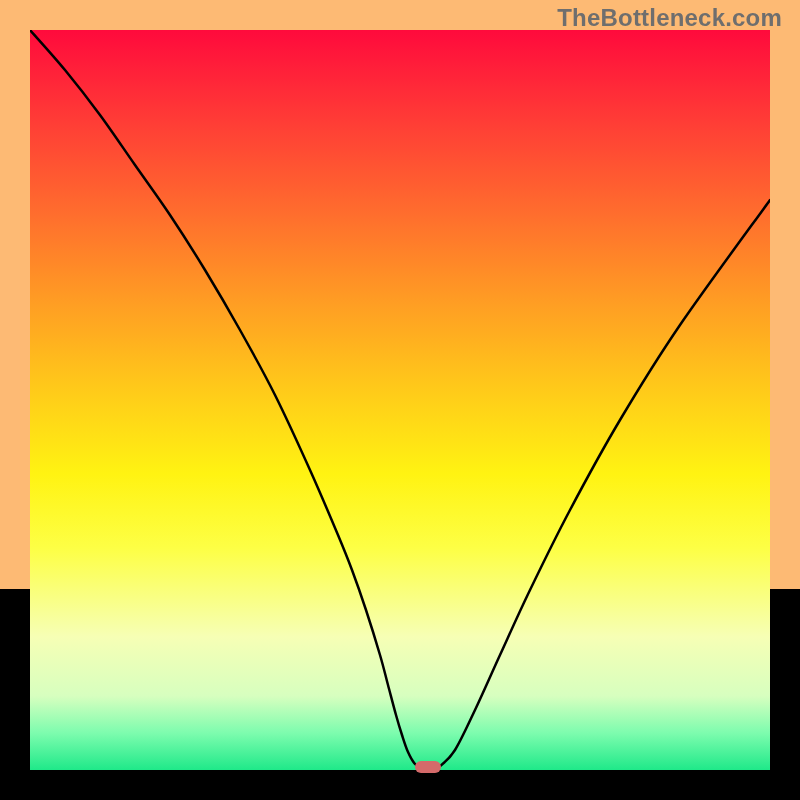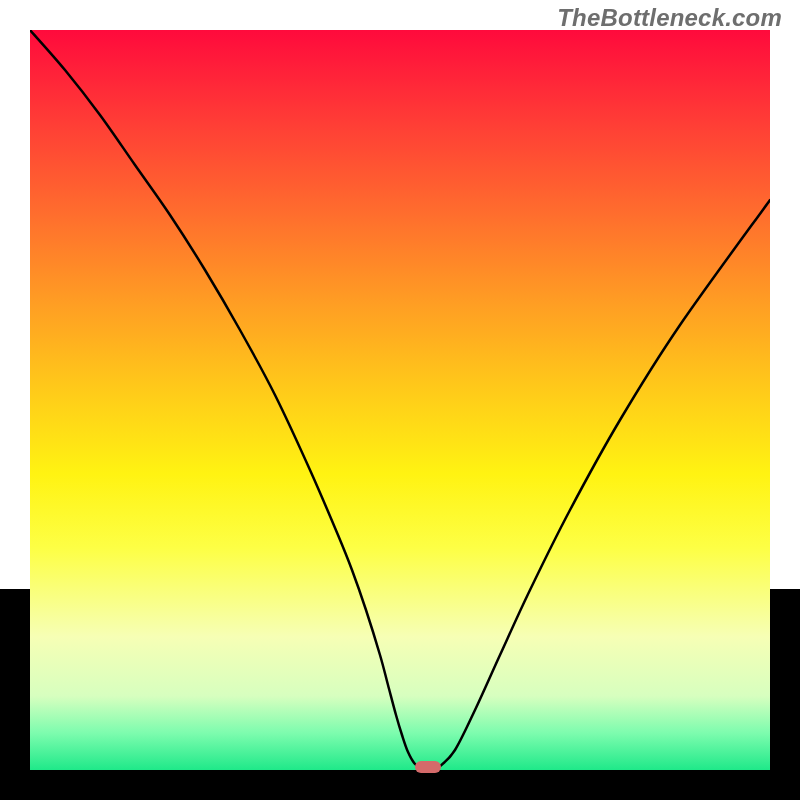--- a/index.html
+++ b/index.html
@@ -7,22 +7,21 @@
     padding: 0;
     width: 800px;
     height: 800px;
     background: #000;
     overflow: hidden;
   }
   .container {
     position: relative;
     width: 800px;
     height: 589px;
-    background: #ffffff;
-    font-style: italic;
+    background: #fdba74;
   }
   .watermark {
     position: absolute;
     top: 4px;
     right: 18px;
     font-family: Arial, Helvetica, sans-serif;
     font-size: 24px;
     font-weight: 600;
     color: #6e6e6e;
     letter-spacing: 0.2px;

